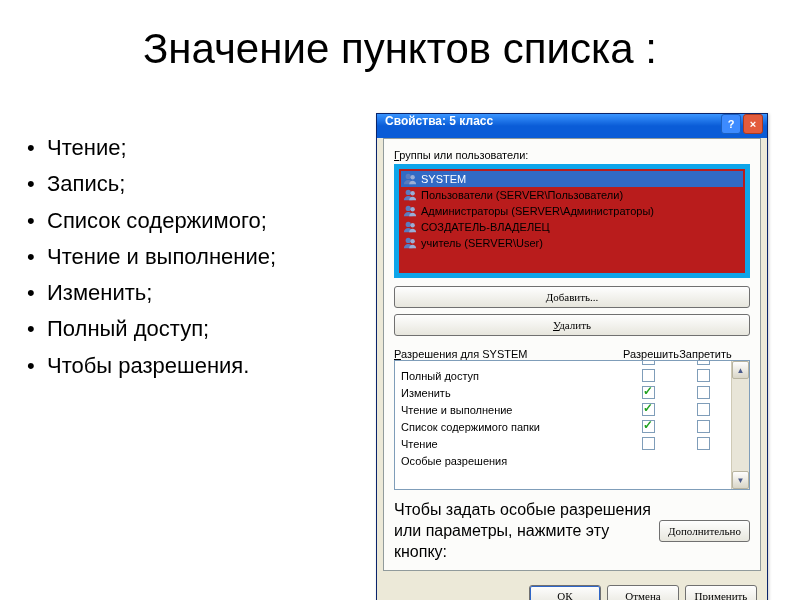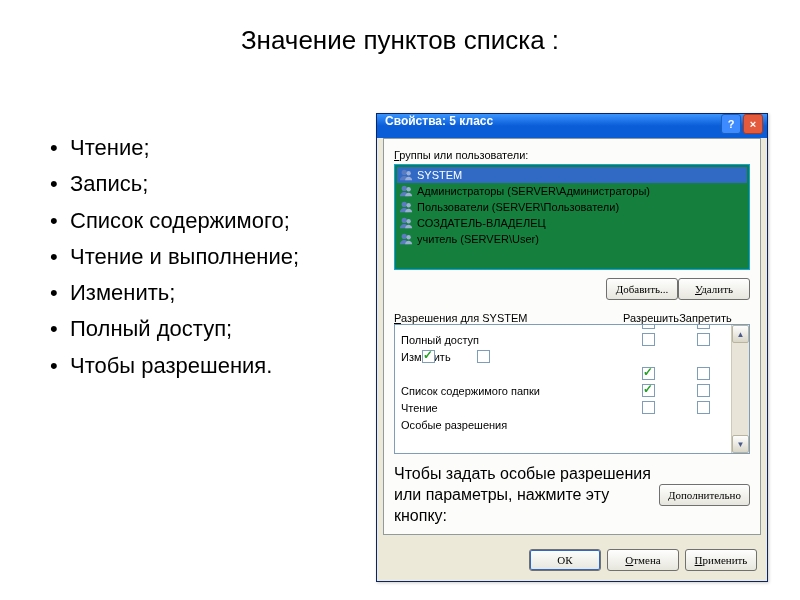--- a/index.html
+++ b/index.html
@@ -7,28 +7,28 @@
     padding: 0;
     width: 800px;
     height: 600px;
     background: #fff;
     font-family: Arial, sans-serif;
     position: relative;
     overflow: hidden;
   }
   .slide-title {
     text-align: center;
-    font-size: 26px;
+    font-size: 42px;
     font-weight: 400;
     margin: 25px 0 20px 0;
     color: #000;
   }
   .bullet-list {
     position: absolute;
-    left: 48px;
+    left: 25px;
     top: 130px;
     width: 320px;
   }
   .bullet-list ul {
     list-style: none;
     padding: 0;
     margin: 0;
   }
   .bullet-list li {
     font-size: 22px;
@@ -104,22 +104,22 @@
   .tabpanel {
     margin: 0 6px 6px 6px;
     background: #fcfcfa;
     border: 1px solid #919b9c;
     padding: 10px 10px 8px 10px;
   }
   .grp-label { margin-bottom: 3px; }
   .underline { text-decoration: underline; }
 
   .listbox {
-    background: #15803d;
-    border: 1px solid #0ea5e9;
+    background: #b91c1c;
+    border: 5px solid #0ea5e9;
     height: 100px;
     overflow: hidden;
     padding: 2px;
     text-align: center;
   }
   .listbox-row {
     display: flex;
     align-items: center;
     gap: 4px;
     padding: 1px 2px;
@@ -131,21 +131,23 @@
   }
   .user-icon {
     width: 14px; height: 14px;
     display: inline-flex; align-items:center; justify-content:center;
   }
   .user-icon svg { width:14px; height:14px; }
 
   .btn-row {
     display: flex;
     justify-content: flex-end;
+    gap: 6px;
     margin-top: 8px;
+    flex-direction: column;
   }
   .win-btn {
     min-width: 72px;
     height: 22px;
     background: linear-gradient(#fefefe,#e7e6dd);
     border: 1px solid #707070;
     border-radius: 3px;
     font-size: 11px;
     font-family: Tahoma;
     cursor: pointer;
@@ -274,32 +276,32 @@
         </div>
         <div class="listbox-row">
           <span class="user-icon">
             <svg viewBox="0 0 16 16">
               <circle cx="6" cy="5" r="3" fill="#5a7bbf"></circle>
               <path d="M1 14c0-3 2.5-5 5-5s5 2 5 5z" fill="#5a7bbf"></path>
               <circle cx="11" cy="6" r="2.5" fill="#9aaed6"></circle>
               <path d="M7 14c0-2.5 2-4 4-4s4 1.5 4 4z" fill="#9aaed6"></path>
             </svg>
           </span>
+          <span>Пользователи (SERVER\Пользователи)</span>
+        </div>
+        <div class="listbox-row">
+          <span class="user-icon">
+            <svg viewBox="0 0 16 16">
+              <circle cx="6" cy="5" r="3" fill="#5a7bbf"></circle>
+              <path d="M1 14c0-3 2.5-5 5-5s5 2 5 5z" fill="#5a7bbf"></path>
+              <circle cx="11" cy="6" r="2.5" fill="#9aaed6"></circle>
+              <path d="M7 14c0-2.5 2-4 4-4s4 1.5 4 4z" fill="#9aaed6"></path>
+            </svg>
+          </span>
           <span>Администраторы (SERVER\Администраторы)</span>
-        </div>
-        <div class="listbox-row">
-          <span class="user-icon">
-            <svg viewBox="0 0 16 16">
-              <circle cx="6" cy="5" r="3" fill="#5a7bbf"></circle>
-              <path d="M1 14c0-3 2.5-5 5-5s5 2 5 5z" fill="#5a7bbf"></path>
-              <circle cx="11" cy="6" r="2.5" fill="#9aaed6"></circle>
-              <path d="M7 14c0-2.5 2-4 4-4s4 1.5 4 4z" fill="#9aaed6"></path>
-            </svg>
-          </span>
-          <span>Пользователи (SERVER\Пользователи)</span>
         </div>
         <div class="listbox-row">
           <span class="user-icon">
             <svg viewBox="0 0 16 16">
               <circle cx="6" cy="5" r="3" fill="#5a7bbf"></circle>
               <path d="M1 14c0-3 2.5-5 5-5s5 2 5 5z" fill="#5a7bbf"></path>
               <circle cx="11" cy="6" r="2.5" fill="#9aaed6"></circle>
               <path d="M7 14c0-2.5 2-4 4-4s4 1.5 4 4z" fill="#9aaed6"></path>
             </svg>
           </span>
@@ -334,20 +336,21 @@
             <div class="name">Полный доступ</div>
             <div class="cell"><span class="cb"></span></div>
             <div class="cell"><span class="cb"></span></div>
           </div>
           <div class="perm-row">
             <div class="name">Изменить</div>
             <div class="cell"><span class="cb"></span></div>
             <div class="cell"><span class="cb"></span></div>
           </div>
           <div class="perm-row">
+            <div class="name">Чтение и выполнение</div>
             <div class="cell"><span class="cb checked"></span></div>
             <div class="cell"><span class="cb"></span></div>
           </div>
           <div class="perm-row">
             <div class="name">Список содержимого папки</div>
             <div class="cell"><span class="cb checked"></span></div>
             <div class="cell"><span class="cb"></span></div>
           </div>
           <div class="perm-row">
             <div class="name">Чтение</div>

